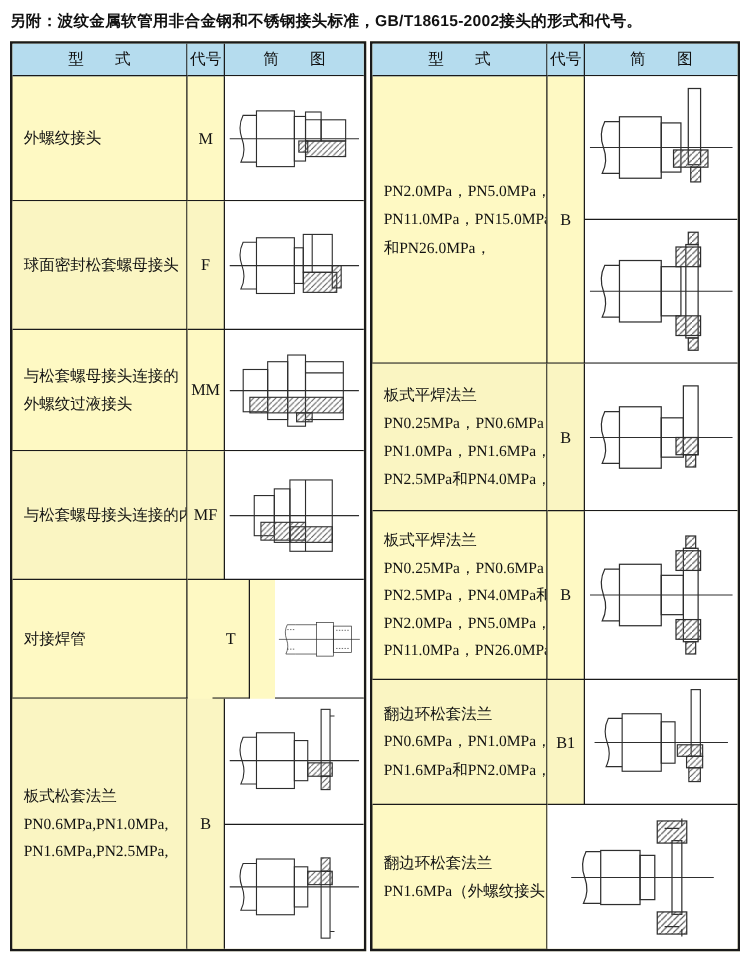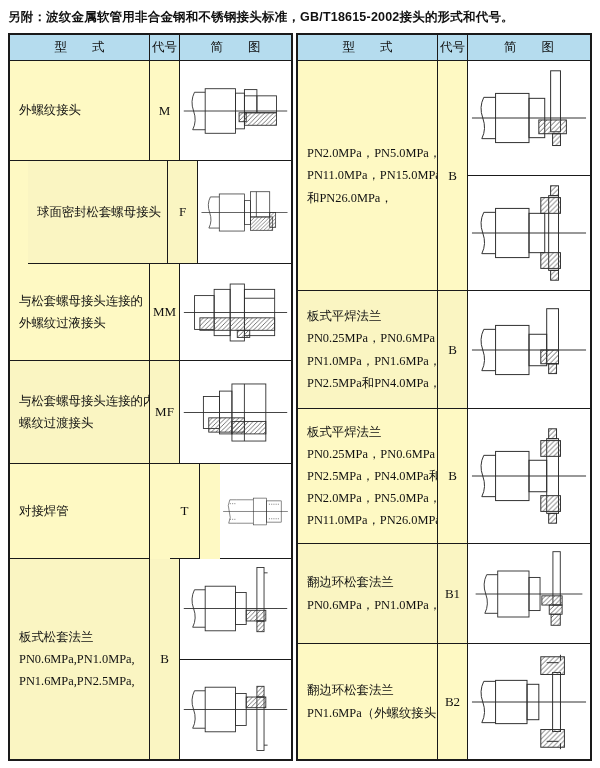--- a/index.html
+++ b/index.html
@@ -83,21 +83,21 @@
                 <rect x="70" y="26" width="14" height="26" fill="none" stroke="#2e2e2e" stroke-width="1"></rect>
                 <line x1="70" y1="33" x2="84" y2="33" stroke="#2e2e2e" stroke-width="1"></line>
                 <rect x="84" y="33" width="22" height="19" fill="none" stroke="#2e2e2e" stroke-width="1"></rect>
                 <rect x="70" y="52" width="36" height="14" fill="url(#h)" stroke="#2e2e2e" stroke-width="1"></rect>
                 <rect x="64" y="52" width="8" height="10" fill="url(#h)" stroke="#2e2e2e" stroke-width="1"></rect>
                 <line x1="2" y1="50" x2="118" y2="50" stroke="#2e2e2e" stroke-width="1"></line>
               </svg>
             </div>
           </div>
         </div>
-        <div class="row" style="height: 103px; padding-left: 18px;">
+        <div class="row" style="height: 103px;">
           <div class="cell type-cell hl">
             <div class="type-line">球面密封松套螺母接头</div>
           </div>
           <div class="cell code-cell hl">F</div>
           <div class="cell diagram-cell">
             <div class="diagram-sub">
               <svg width="108" height="95" viewBox="0 0 120 100" preserveAspectRatio="xMidYMid meet">
                 <path d="M26,29 L14,29 q-5,10 -1,21 q4,11 -1,21 L26,71" fill="none" stroke="#2e2e2e" stroke-width="1"></path>
                 <rect x="26" y="25" width="34" height="50" fill="none" stroke="#2e2e2e" stroke-width="1"></rect>
                 <rect x="60" y="34" width="8" height="32" fill="none" stroke="#2e2e2e" stroke-width="1"></rect>
@@ -127,21 +127,20 @@
                 <rect x="20" y="56" width="84" height="14" fill="url(#h)" stroke="#2e2e2e" stroke-width="1"></rect>
                 <rect x="62" y="70" width="14" height="8" fill="url(#h)" stroke="#2e2e2e" stroke-width="1"></rect>
                 <line x1="2" y1="50" x2="118" y2="50" stroke="#2e2e2e" stroke-width="1"></line>
               </svg>
             </div>
           </div>
         </div>
         <div class="row" style="height: 103px;">
           <div class="cell type-cell hl">
             <div class="type-line">与松套螺母接头连接的内</div>
-            <div class="type-line">螺纹过渡接头</div>
           </div>
           <div class="cell code-cell hl">MF</div>
           <div class="cell diagram-cell">
             <div class="diagram-sub">
               <svg width="108" height="95" viewBox="0 0 120 100" preserveAspectRatio="xMidYMid meet">
                 <rect x="24" y="32" width="18" height="36" fill="none" stroke="#2e2e2e" stroke-width="1"></rect>
                 <rect x="42" y="26" width="14" height="48" fill="none" stroke="#2e2e2e" stroke-width="1"></rect>
                 <rect x="56" y="18" width="38" height="64" fill="none" stroke="#2e2e2e" stroke-width="1"></rect>
                 <line x1="70" y1="18" x2="70" y2="82" stroke="#2e2e2e" stroke-width="1"></line>
                 <rect x="30" y="56" width="40" height="16" fill="url(#h)" stroke="#2e2e2e" stroke-width="1"></rect>
@@ -292,20 +291,21 @@
                 <rect x="80" y="88" width="8" height="10" fill="url(#h)" stroke="#2e2e2e" stroke-width="1"></rect>
                 <line x1="2" y1="50" x2="118" y2="50" stroke="#2e2e2e" stroke-width="1"></line>
               </svg>
             </div>
           </div>
         </div>
         <div class="row" style="height: 100px;">
           <div class="cell type-cell hl">
             <div class="type-line">翻边环松套法兰</div>
             <div class="type-line">PN0.6MPa，PN1.0MPa，</div>
+            <div class="type-line">PN1.6MPa和PN2.0MPa，</div>
           </div>
           <div class="cell code-cell hl">B1</div>
           <div class="cell diagram-cell">
             <div class="diagram-sub">
               <svg width="118" height="92" viewBox="0 0 120 100" preserveAspectRatio="xMidYMid meet">
                 <path d="M26,29 L14,29 q-5,10 -1,21 q4,11 -1,21 L26,71" fill="none" stroke="#2e2e2e" stroke-width="1"></path>
                 <rect x="26" y="25" width="34" height="50" fill="none" stroke="#2e2e2e" stroke-width="1"></rect>
                 <rect x="60" y="32" width="12" height="36" fill="none" stroke="#2e2e2e" stroke-width="1"></rect>
                 <rect x="86" y="4" width="8" height="58" fill="none" stroke="#2e2e2e" stroke-width="1"></rect>
                 <rect x="74" y="52" width="22" height="10" fill="url(#h)" stroke="#2e2e2e" stroke-width="1"></rect>
@@ -314,21 +314,20 @@
                 <line x1="2" y1="50" x2="118" y2="50" stroke="#2e2e2e" stroke-width="1"></line>
               </svg>
             </div>
           </div>
         </div>
         <div class="row" style="height: 115px;">
           <div class="cell type-cell">
             <div class="type-line">翻边环松套法兰</div>
             <div class="type-line">PN1.6MPa（外螺纹接头）</div>
           </div>
-          <div class="cell code-cell">B2</div>
           <div class="cell diagram-cell">
             <div class="diagram-sub">
               <svg width="118" height="100" viewBox="0 0 120 100" preserveAspectRatio="xMidYMid meet">
                 <path d="M26,29 L14,29 q-5,10 -1,21 q4,11 -1,21 L26,71" fill="none" stroke="#2e2e2e" stroke-width="1"></path>
                 <rect x="26" y="28" width="32" height="44" fill="none" stroke="#2e2e2e" stroke-width="1"></rect>
                 <rect x="58" y="32" width="12" height="36" fill="none" stroke="#2e2e2e" stroke-width="1"></rect>
                 <rect x="84" y="20" width="8" height="60" fill="none" stroke="#2e2e2e" stroke-width="1"></rect>
                 <rect x="72" y="4" width="24" height="18" fill="url(#h)" stroke="#2e2e2e" stroke-width="1"></rect>
                 <rect x="72" y="78" width="24" height="18" fill="url(#h)" stroke="#2e2e2e" stroke-width="1"></rect>
                 <line x1="78" y1="10" x2="90" y2="10" stroke="#2e2e2e" stroke-width="1"></line>

